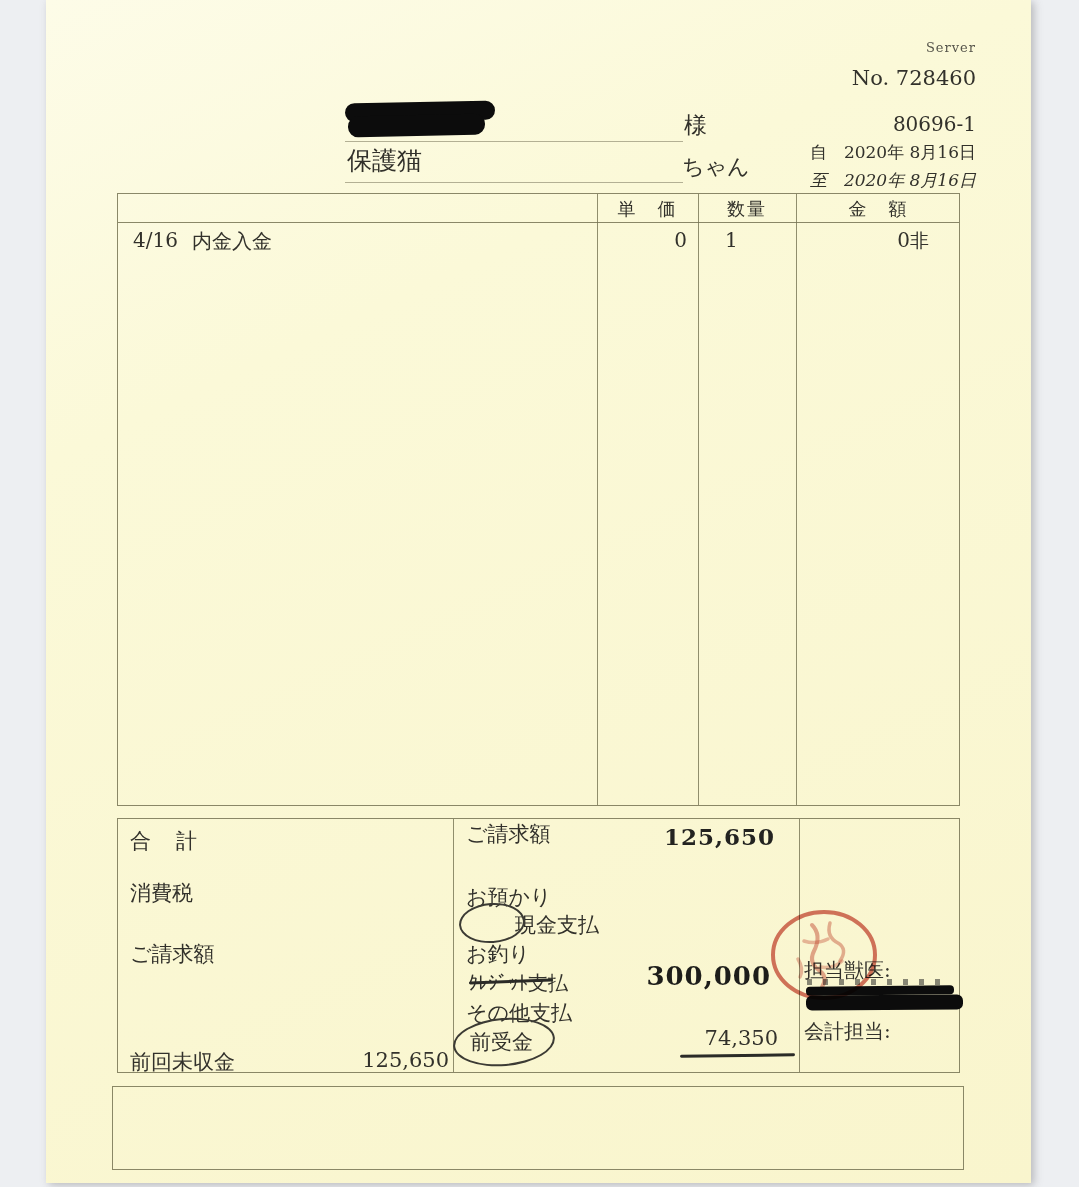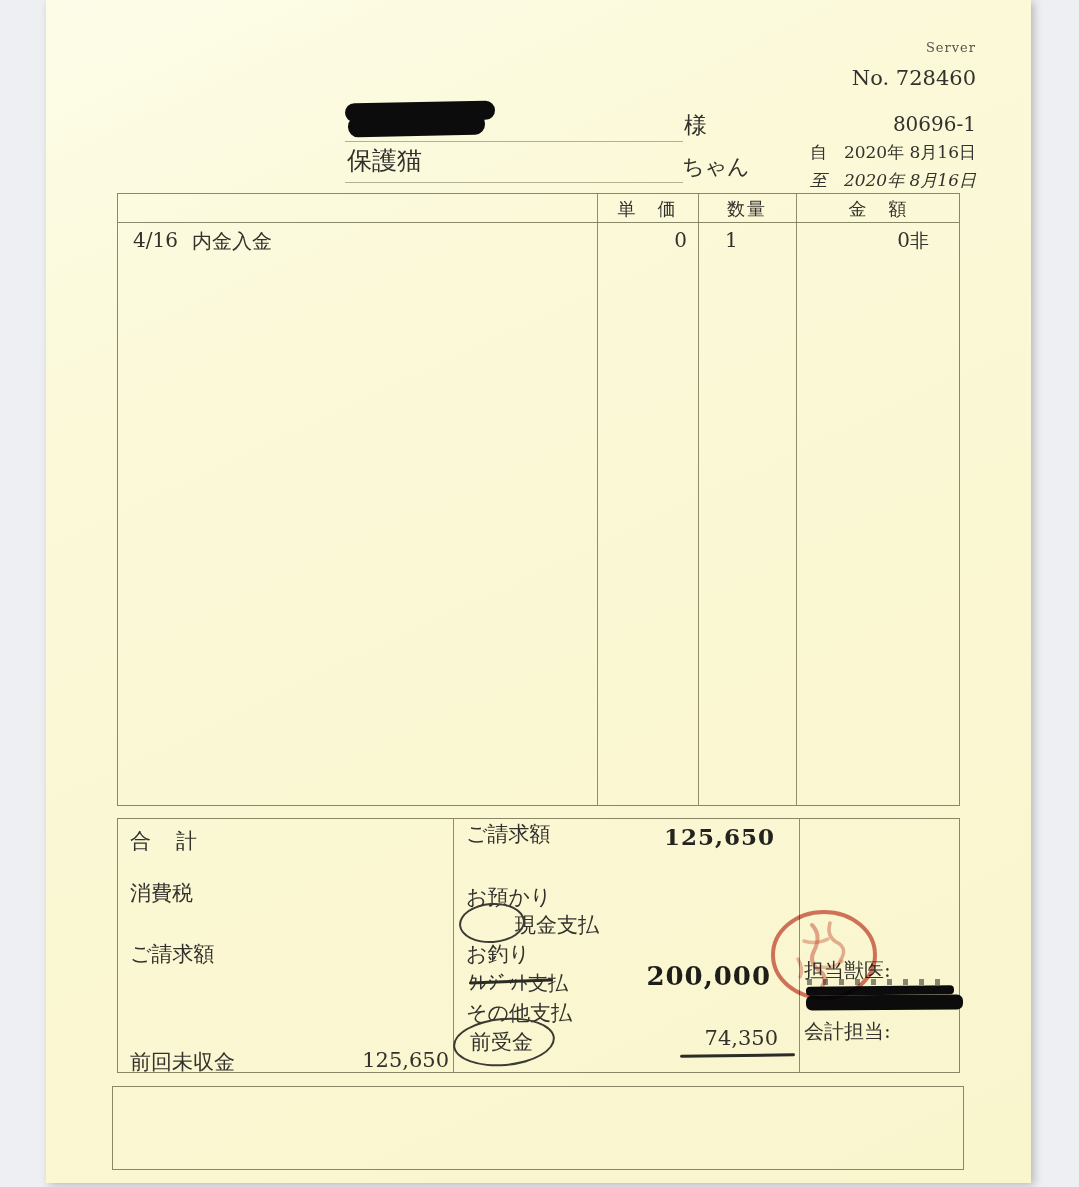--- a/index.html
+++ b/index.html
@@ -147,21 +147,21 @@
     <div class="lbl s-prev-val">125,650</div>
 
     <div class="lbl s-billed">ご請求額</div>
     <div class="lbl s-billed-val">125,650</div>
     <div class="lbl s-deposit">お預かり</div>
     <div class="lbl s-cash">現金支払</div>
     <div class="hand-circle cash-circle"></div>
     <div class="lbl s-change">お釣り</div>
     <div class="lbl s-credit">ｸﾚｼﾞｯﾄ支払</div>
     <div class="hand-line credit-strike"></div>
-    <div class="lbl s-credit-val">200,000</div>
+    <div class="lbl s-credit-val">300,000</div>
     <div class="lbl s-other">その他支払</div>
     <div class="lbl s-advance">前受金</div>
     <div class="hand-circle advance-circle"></div>
     <div class="lbl s-advance-val">74,350</div>
     <div class="hand-line advance-uline"></div>
 
     <div class="lbl s-vet">担当獣医:</div>
     <div class="abs vet-frag"></div>
     <div class="abs redact-bar vet-bar-1"></div>
     <div class="abs redact-bar vet-bar-2"></div>

